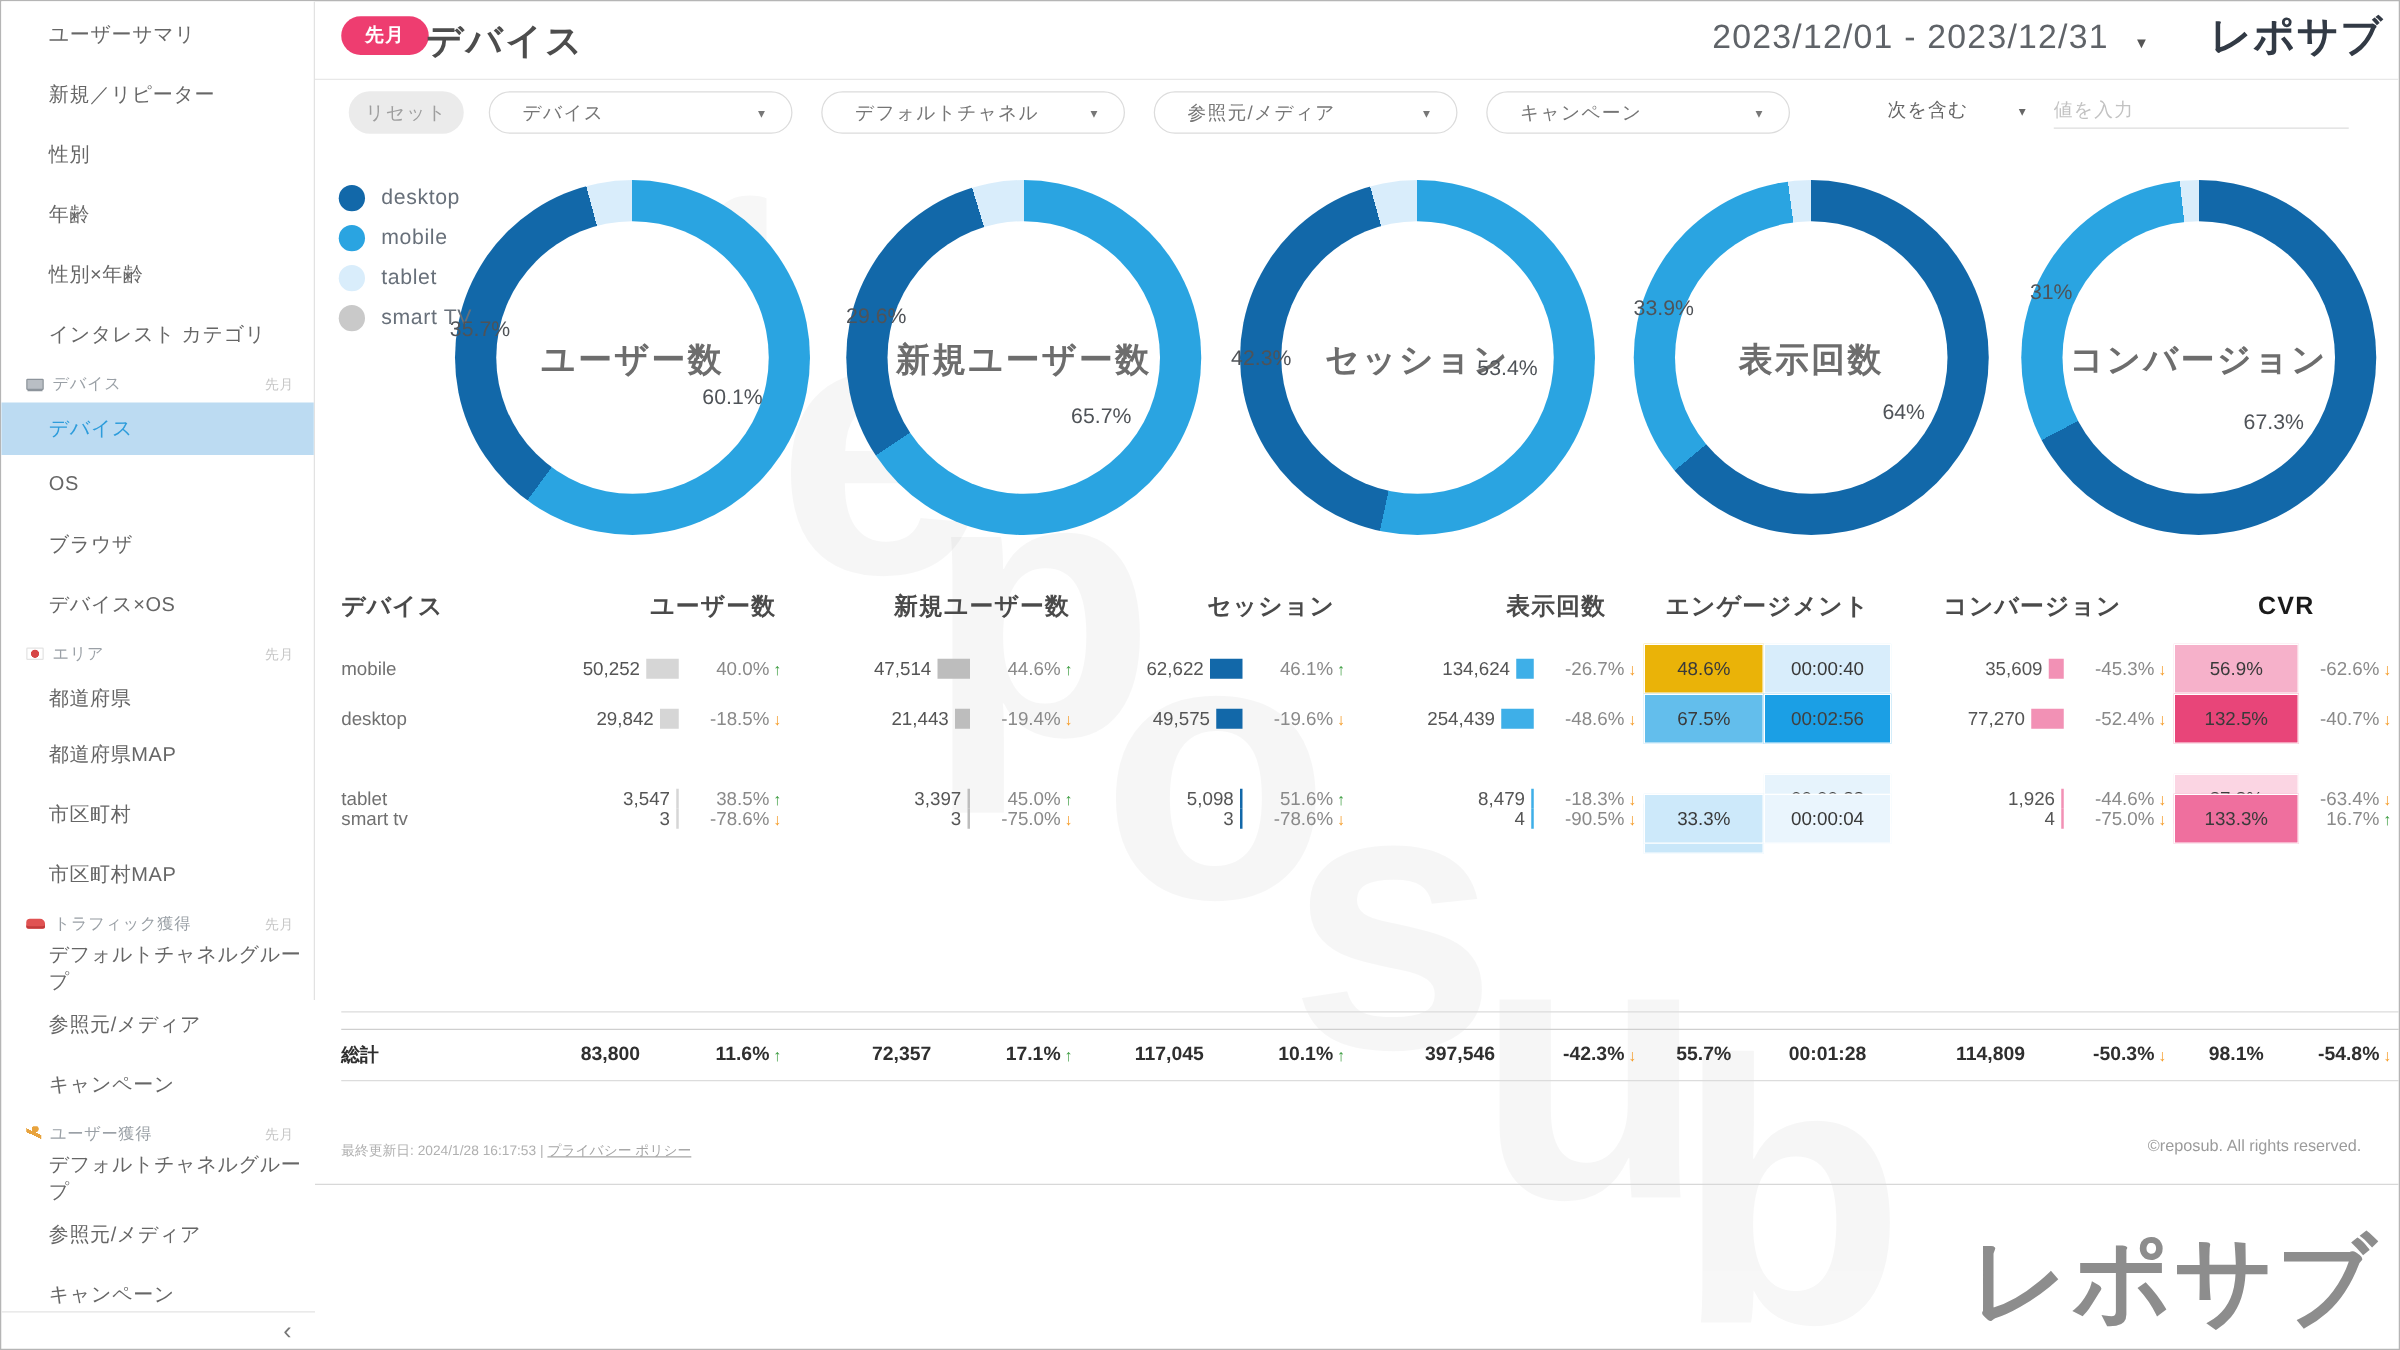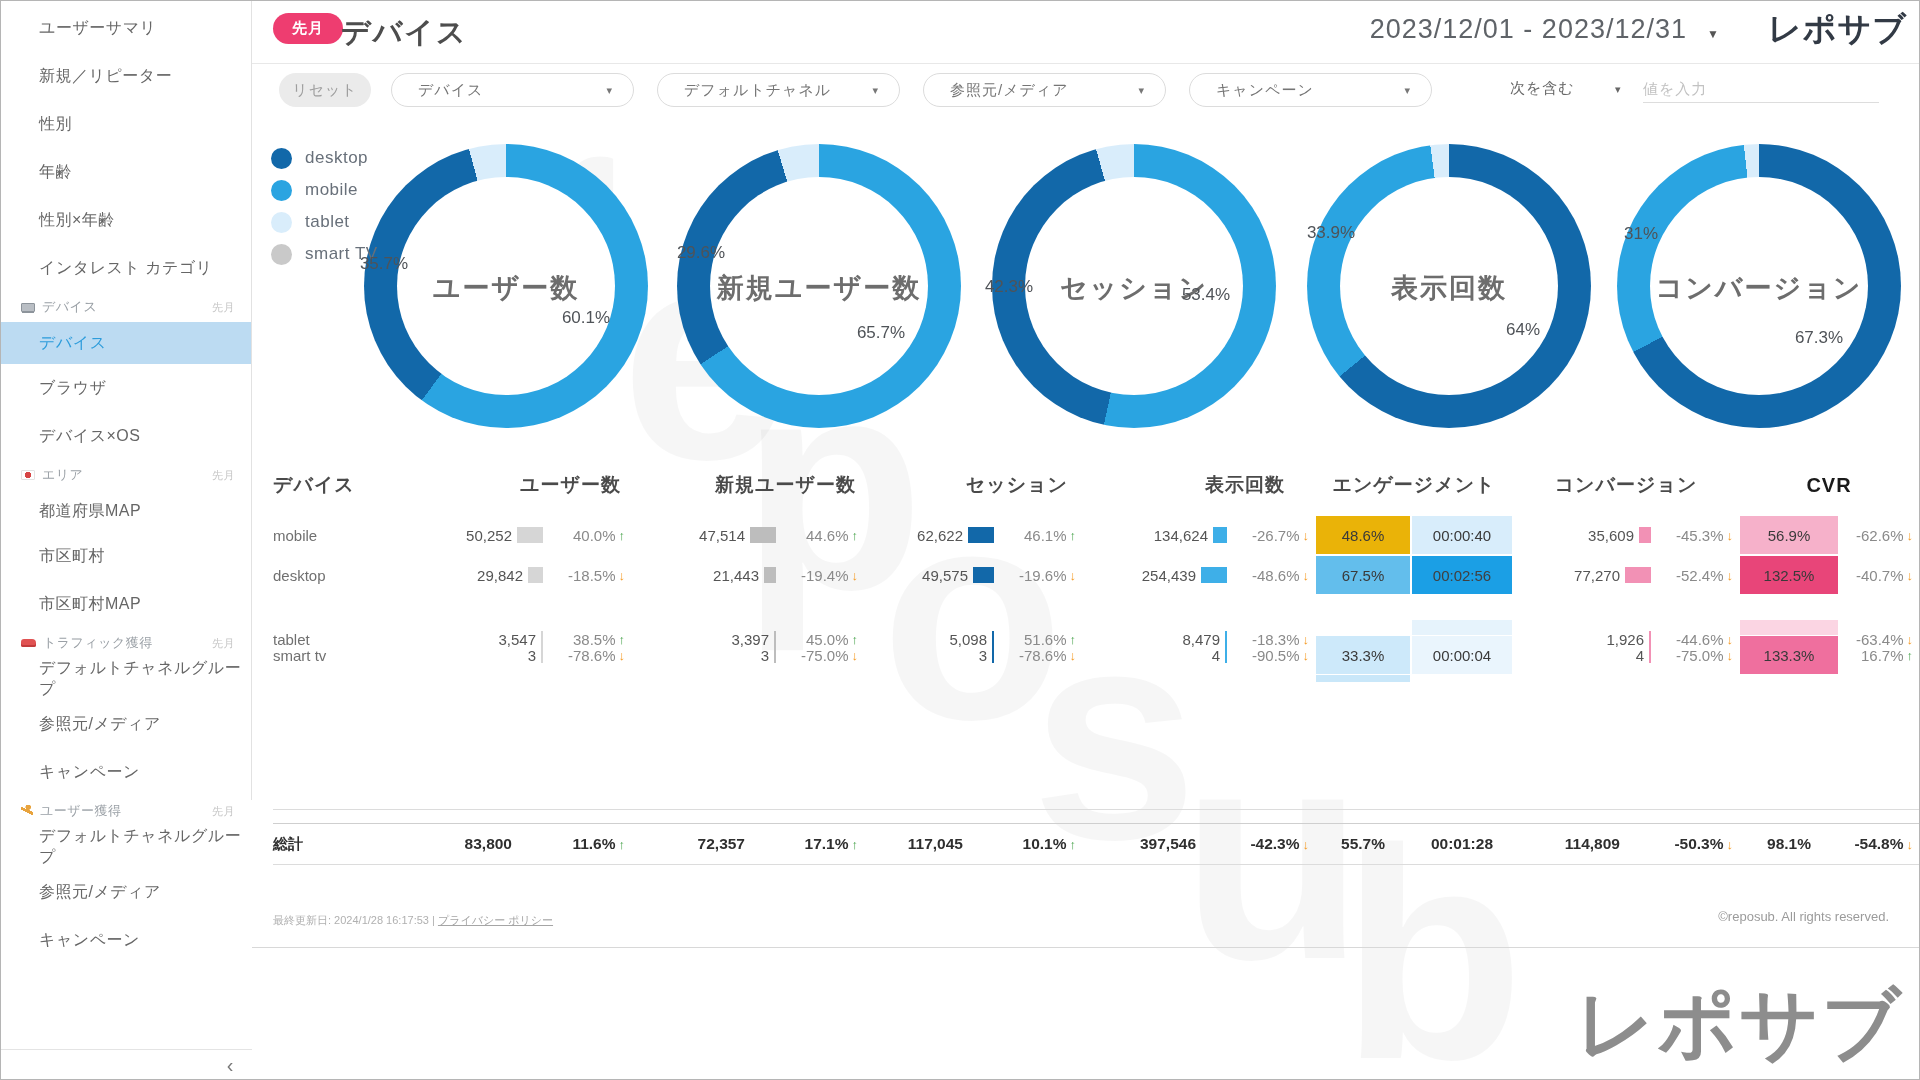--- a/index.html
+++ b/index.html
@@ -117,27 +117,29 @@
       <div class="side-item">性別</div>
       <div class="side-item">年齢</div>
       <div class="side-item">性別×年齢</div>
       <div class="side-item">インタレスト カテゴリ</div>
       <div class="side-section">
         <span class="sicon icon-laptop"></span>
         <span class="sec-label">デバイス</span>
         <span class="sec-badge">先月</span>
       </div>
       <div class="side-item active">デバイス</div>
+      <div class="side-item">OS</div>
       <div class="side-item">ブラウザ</div>
       <div class="side-item">デバイス×OS</div>
       <div class="side-section">
         <span class="sicon icon-flag"></span>
         <span class="sec-label">エリア</span>
         <span class="sec-badge">先月</span>
       </div>
+      <div class="side-item">都道府県</div>
       <div class="side-item">都道府県MAP</div>
       <div class="side-item">市区町村</div>
       <div class="side-item">市区町村MAP</div>
       <div class="side-section">
         <span class="sicon icon-car"></span>
         <span class="sec-label">トラフィック獲得</span>
         <span class="sec-badge">先月</span>
       </div>
       <div class="side-item">デフォルトチャネルグループ</div>
       <div class="side-item">参照元/メディア</div>
@@ -199,21 +201,21 @@
       <div class="donut" style="left: 676px; background: conic-gradient(rgb(42, 164, 225) 0%, rgb(42, 164, 225) 65.7%, rgb(18, 104, 169) 65.7%, rgb(18, 104, 169) 95.3%, rgb(217, 237, 251) 95.3%, rgb(217, 237, 251) 100%);"></div>
       <div class="donut-title" style="left: 818px; top: 287px;">新規ユーザー数</div>
       <div class="pct-label" style="left: 700px; top: 252px;">29.6%</div>
       <div class="pct-label" style="left: 880px; top: 332px;">65.7%</div>
       <div class="donut" style="left: 991px; background: conic-gradient(rgb(42, 164, 225) 0%, rgb(42, 164, 225) 53.4%, rgb(18, 104, 169) 53.4%, rgb(18, 104, 169) 95.7%, rgb(217, 237, 251) 95.7%, rgb(217, 237, 251) 100%);"></div>
       <div class="donut-title" style="left: 1133px; top: 287px;">セッション</div>
       <div class="pct-label" style="left: 1008px; top: 286px;">42.3%</div>
       <div class="pct-label" style="left: 1205px; top: 294px;">53.4%</div>
       <div class="donut" style="left: 1306px; background: conic-gradient(rgb(18, 104, 169) 0%, rgb(18, 104, 169) 64%, rgb(42, 164, 225) 64%, rgb(42, 164, 225) 97.9%, rgb(217, 237, 251) 97.9%, rgb(217, 237, 251) 100%);"></div>
       <div class="donut-title" style="left: 1448px; top: 287px;">表示回数</div>
-      <div class="pct-label" style="left: 1330px; top: 232px;">33.9%</div>
+      <div class="pct-label" style="left: 1330px; top: 246px;">33.9%</div>
       <div class="pct-label" style="left: 1522px; top: 329px;">64%</div>
       <div class="donut" style="left: 1616px; background: conic-gradient(rgb(18, 104, 169) 0%, rgb(18, 104, 169) 67.3%, rgb(42, 164, 225) 67.3%, rgb(42, 164, 225) 98.3%, rgb(217, 237, 251) 98.3%, rgb(217, 237, 251) 100%);"></div>
       <div class="donut-title" style="left: 1758px; top: 287px;">コンバージョン</div>
       <div class="pct-label" style="left: 1640px; top: 233px;">31%</div>
       <div class="pct-label" style="left: 1818px; top: 337px;">67.3%</div>
     </div>
 
   <div id="table-area">
     <div id="thead" class="trow">
       <div class="th th-device">デバイス</div>

